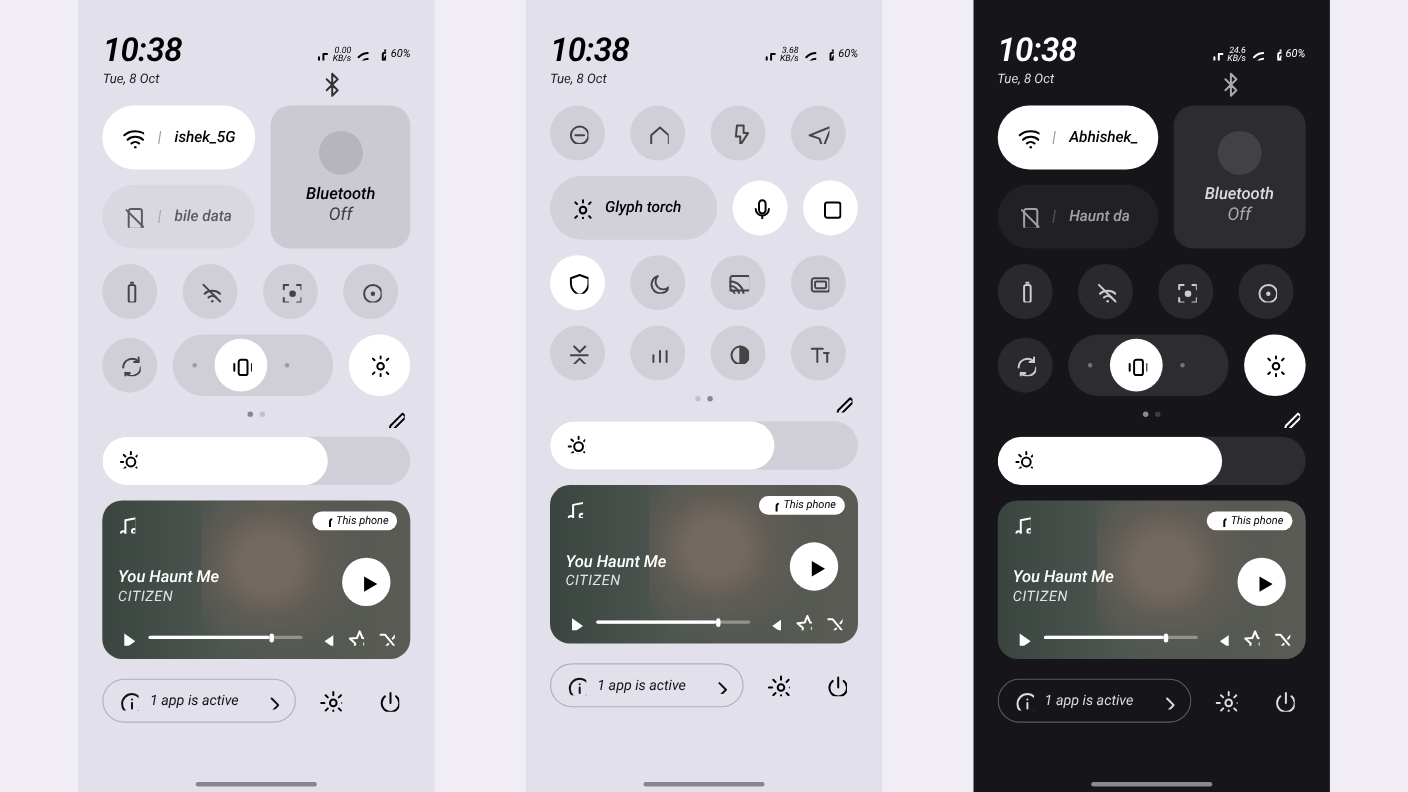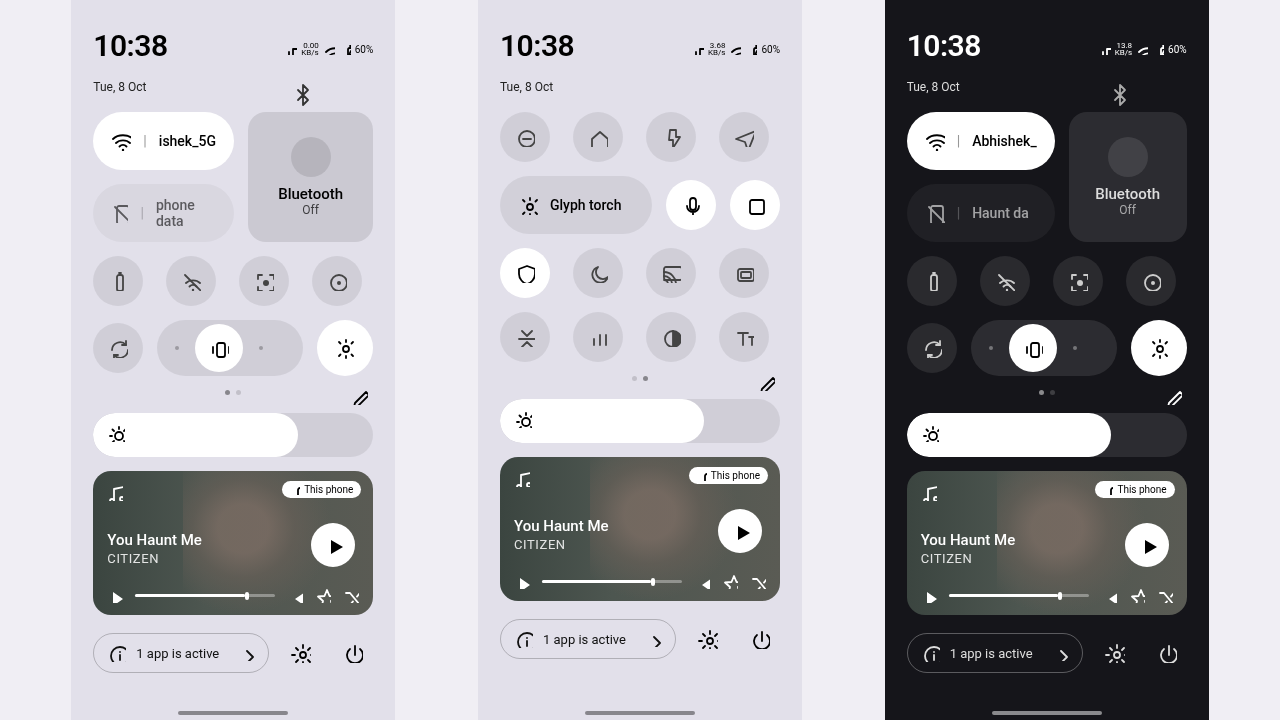--- a/index.html
+++ b/index.html
@@ -11,28 +11,29 @@
     justify-content: space-around;
     align-items: flex-start;
     padding: 0 30px;
   }
   .phone {
     width: 324px; height: 720px;
     background: #e2e0ea;
     position: relative;
     padding: 28px 22px 0 22px;
     overflow: hidden;
+    font-style: italic;
   }
   .phone.dark { background: #15151a; color: #e8e8ec; }
 
   
   .status-row { display:flex; justify-content:space-between; align-items:flex-start; }
   .clock-block .time { font-size: 30px; font-weight: 600; letter-spacing: -0.5px; color:#000; }
   .dark .clock-block .time { color:#fff; }
-  .clock-block .date { font-size: 12px; color:#222; margin-top:17px;}
+  .clock-block .date { font-size: 12px; color:#222; margin-top:1px;}
   .dark .clock-block .date { color:#ddd; }
   .status-icons { display:flex; align-items:center; gap:4px; font-size:10px; color:#000; margin-top:14px;}
   .dark .status-icons { color:#fff; }
   .status-icons .kbs { display:flex; flex-direction:column; align-items:flex-end; line-height:0.9; font-size:8px; }
   .status-icons svg { width:12px; height:12px; }
 
   
   .tiles { margin-top:18px; }
   .tile-row { display:flex; gap:14px; }
   .tile-row + .tile-row { margin-top:14px; }
@@ -62,21 +63,21 @@
   }
   .dark .bt-big { background: rgba(255,255,255,0.10); color:#ddd;}
   .bt-big .inner-circ {
     width:40px; height:40px; border-radius:50%;
     background: rgba(0,0,0,0.10);
     display:flex; align-items:center; justify-content:center;
     margin-bottom:8px; color:#333;
   }
   .dark .bt-big .inner-circ { background: rgba(255,255,255,0.10); color:#aaa;}
   .bt-big .lbl { font-size:15px; font-weight:500; }
-  .bt-big .sub { font-size:12px; opacity:0.7; }
+  .bt-big .sub { font-size:16px; opacity:0.7; }
 
   .row-small-circles { display:flex; gap:23px; justify-content:flex-start;}
   .row-small-circles .circle-tile { width:50px; height:50px; }
 
   .ring-slider {
     height:56px; flex:1; border-radius:28px; background: rgba(0,0,0,0.08);
     display:flex; align-items:center; padding:4px;
     position:relative;
   }
   .dark .ring-slider { background: rgba(255,255,255,0.10);}
@@ -357,21 +358,21 @@
               <use href="#i-wifi"></use>
             </svg>
           <span style="opacity:.4">|</span>
           <span>ishek_5G</span>
         </div>
         <div class="pill" style="opacity:.6">
           <svg style="width:20px;height:20px">
               <use href="#i-sim-off"></use>
             </svg>
           <span style="opacity:.4">|</span>
-          <span>phone data</span>
+          <span>bile data</span>
         </div>
       </div>
       <div class="bt-big" style="width:130px">
         <div class="inner-circ">
             <svg>
               <use href="#i-bt"></use>
             </svg>
           </div>
         <div class="lbl">Bluetooth</div>
         <div class="sub">Off</div>
@@ -701,21 +702,21 @@
   <div class="status-row">
     <div class="clock-block">
       <div class="time">10:38</div>
       <div class="date">Tue, 8 Oct</div>
     </div>
     <div class="status-icons">
       <svg>
           <use href="#i-vib-ic"></use>
         </svg>
       <div class="kbs">
-          <span>13.8</span>
+          <span>24.6</span>
           <span>KB/s</span>
         </div>
       <svg>
           <use href="#i-wifi-stat"></use>
         </svg>
       <svg>
           <use href="#i-batt-stat"></use>
         </svg>
       <span>60%</span>
     </div>

